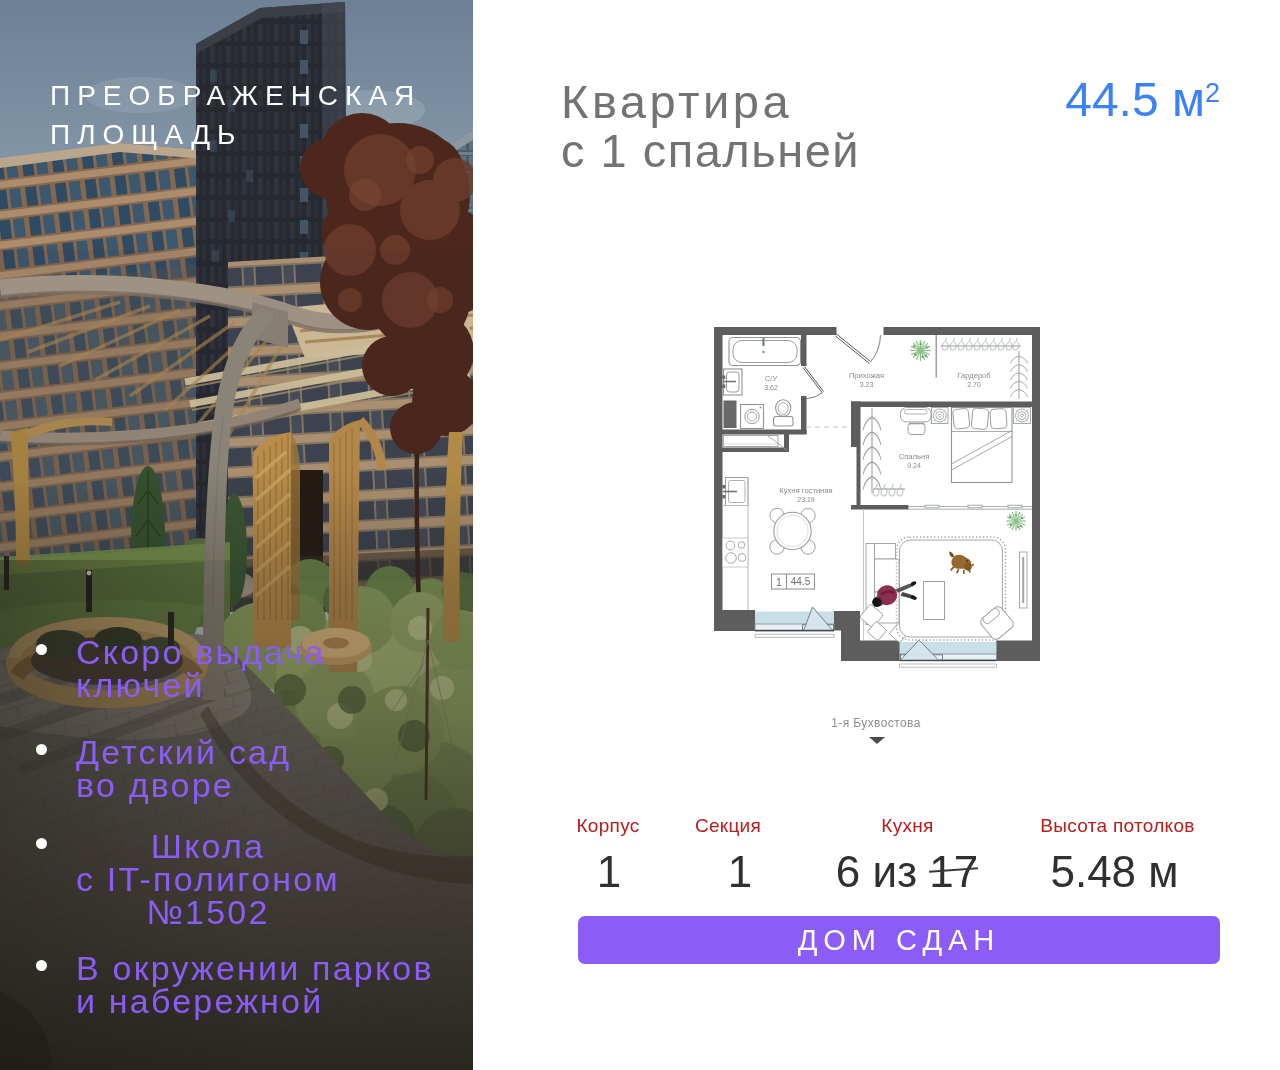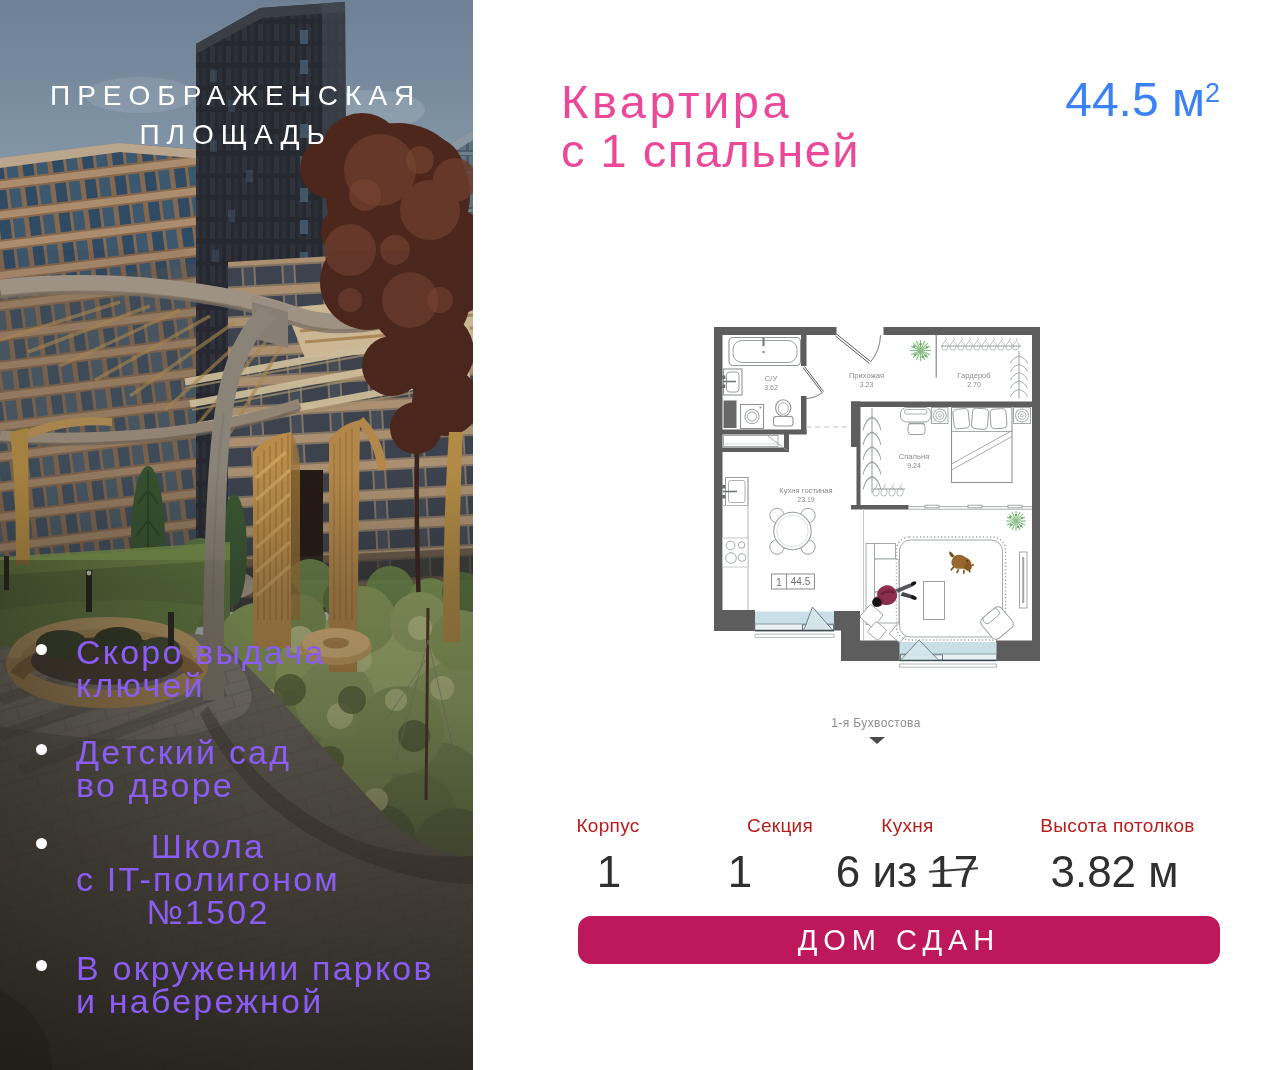--- a/index.html
+++ b/index.html
@@ -1,28 +1,28 @@
 <!DOCTYPE html>
 <html lang="ru"><head>
 <meta charset="utf-8">
 <style>
   html,body{margin:0;padding:0;}
   body{width:1280px;height:1070px;background:#ffffff;font-family:"Liberation Sans",sans-serif;overflow:hidden;position:relative;}
   .abs{position:absolute;}
   
-  .apt-title{left:561px;top:78px;font-size:47px;line-height:48.5px;color:#ec4899;letter-spacing:1.5px;font-weight:400;}
+  .apt-title{left:561px;top:78px;font-size:47px;line-height:48.5px;color:#737373;letter-spacing:1.5px;font-weight:400;}
   .apt-area{left:1058px;top:72px;width:162px;text-align:right;font-size:48px;color:#3b82f6;}
   .apt-area sup{font-size:27px;vertical-align:14px;letter-spacing:0;}
   .street{left:776px;top:716px;width:200px;text-align:center;font-size:12px;color:#8e8e8e;letter-spacing:0.4px;}
   .street-arrow{left:869px;top:737px;width:0;height:0;border-left:8px solid transparent;border-right:8px solid transparent;border-top:7px solid #4a4a4a;}
   .info-label{top:815px;font-size:19px;color:#b91c1c;text-align:center;letter-spacing:0.3px;}
   .info-value{top:847px;font-size:44px;color:#302f31;text-align:center;}
-  .btn{left:578px;top:916px;width:642px;height:48px;background:#be185d;border-radius:13px;color:#ffffff;font-size:29px;letter-spacing:6px;text-align:center;line-height:49px;}
+  .btn{left:578px;top:916px;width:642px;height:48px;background:#8b5cf6;border-radius:7px;color:#ffffff;font-size:29px;letter-spacing:6px;text-align:center;line-height:49px;}
   
-  .brand{left:50px;top:76px;font-size:28px;line-height:39px;color:#ffffff;letter-spacing:7px;font-weight:400;text-align:center;}
+  .brand{left:50px;top:76px;font-size:28px;line-height:39px;color:#ffffff;letter-spacing:7px;font-weight:400;}
   .bullet-dot{width:11px;height:11px;border-radius:50%;background:#ffffff;left:36px;}
   .bullet-text{left:76px;font-size:34px;line-height:33px;color:#8b5cf6;letter-spacing:2.2px;}
 </style>
 </head>
 <body>
 
 <div class="abs" id="photo" style="left:0;top:0;width:473px;height:1070px;background:#76879a;">
 <svg width="473" height="1070" viewBox="0 0 473 1070" xmlns="http://www.w3.org/2000/svg">
 <defs>
   <linearGradient id="skyg" x1="0" y1="0" x2="0" y2="1">
@@ -663,23 +663,23 @@
   <path d="M966,561 l-1.5,-2.8 l3,0.4 Z M971,562 l1.8,-2.4 l0.8,2.8 Z" fill="#5f3a12"></path>
   <path d="M955,569 l-1.8,4.2 M960.5,569.8 l-0.8,4.2 M965.5,568.5 l1.2,4 M969.5,566 l2.8,3.2" stroke="#875722" stroke-width="1.7" fill="none"></path>
 </g>
 </svg>
 
 <div class="abs street">1-я Бухвостова</div>
 
 <div class="abs street-arrow"></div>
 
 <div class="abs info-label" style="left:546px;width:124px;">Корпус</div>
-<div class="abs info-label" style="left:718px;width:124px;">Секция</div>
+<div class="abs info-label" style="left:666px;width:124px;">Секция</div>
 <div class="abs info-label" style="left:845px;width:125px;">Кухня</div>
 <div class="abs info-label" style="left:1015px;width:205px;">Высота потолков</div>
 <div class="abs info-value" style="left:547px;width:124px;">1</div>
 <div class="abs info-value" style="left:678px;width:124px;">1</div>
 <div class="abs info-value" style="left:827px;width:160px;">6 из 17</div>
-<div class="abs info-value" style="left:1012px;width:205px;">3.82 м</div>
+<div class="abs info-value" style="left:1012px;width:205px;">5.48 м</div>
 
 <div class="abs" style="left:929px;top:869px;width:49px;height:2.4px;background:#3a3a3c;transform:rotate(-4deg);"></div>
 
 <div class="abs btn">ДОМ СДАН</div>
 
 </body></html>

